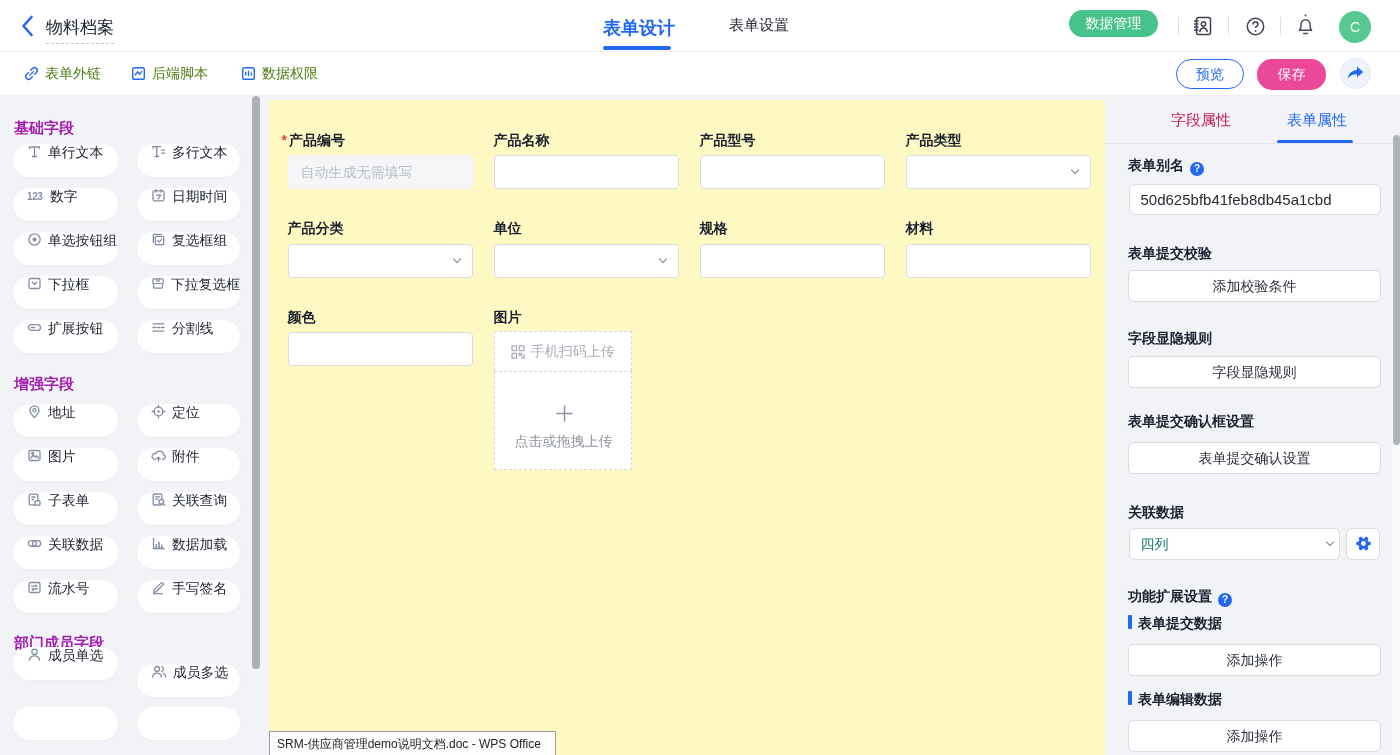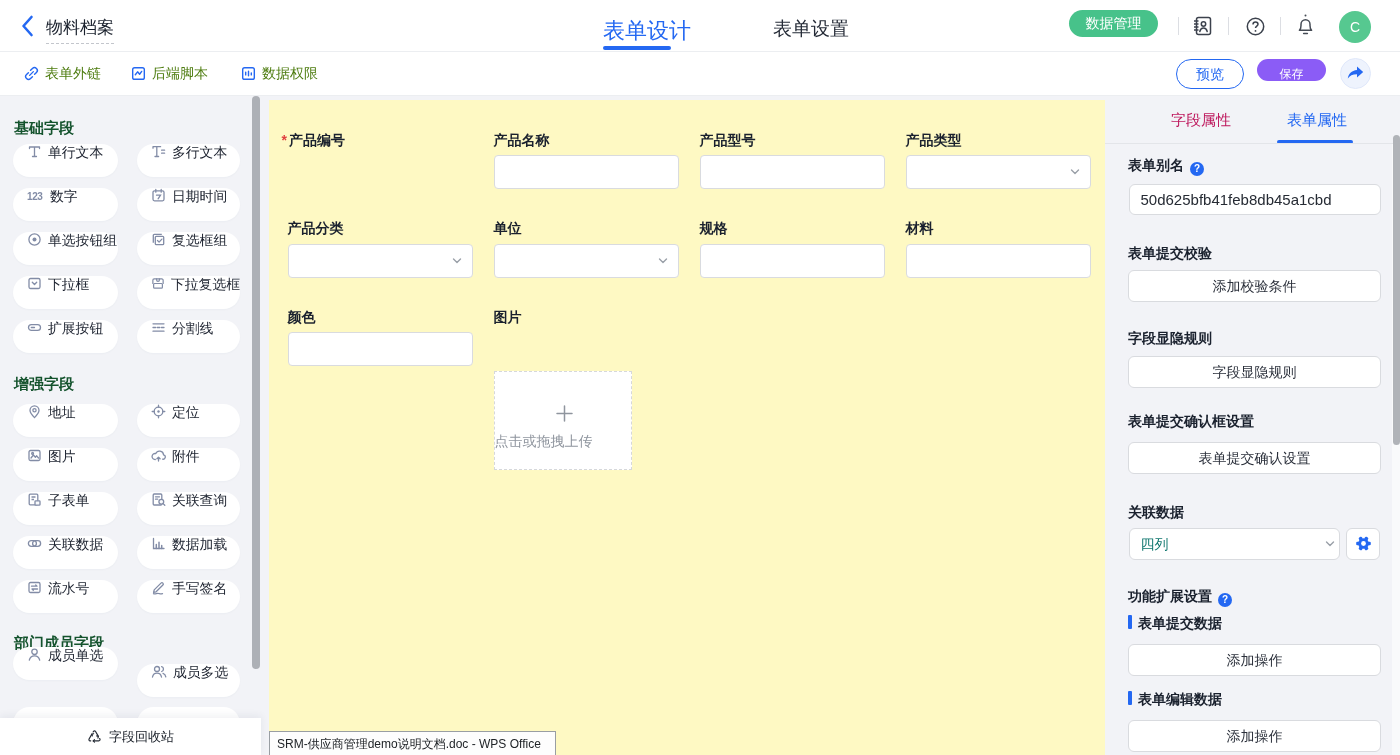--- a/index.html
+++ b/index.html
@@ -3,37 +3,37 @@
 <meta charset="utf-8">
 <style>
   * { margin:0; padding:0; box-sizing:border-box; }
   html,body { width:1400px; height:755px; overflow:hidden; }
   body { font-family:"Liberation Sans",sans-serif; background:#fff; position:relative; color:#1a212e; }
   .abs { position:absolute; }
   
   .header { position:absolute; left:0; top:0; width:1400px; height:52px; background:#fff; border-bottom:1px solid #eceef1; z-index:5; }
   .back { position:absolute; left:20px; top:14px; }
   .doctitle { position:absolute; left:46px; top:16px; font-size:17px; color:#19202c; padding-bottom:4px; border-bottom:1px dashed #c3c6cc; }
-  .tab1 { position:absolute; left:603px; top:16px; font-size:22px; color:#2468f2; }
-  .tab2 { position:absolute; left:729px; top:16px; font-size:19px; color:#252b37;margin-left:44px; }
+  .tab1 { position:absolute; left:603px; top:16px; font-size:18px; color:#2468f2;font-weight:bold; }
+  .tab2 { position:absolute; left:729px; top:16px; font-size:15px; color:#252b37; }
   .tabline { position:absolute; left:603px; top:46px; width:68px; height:4px; background:#2468f2; border-radius:2px; }
   .greenbtn { position:absolute; left:1069px; top:10px; width:89px; height:27px; background:#47c28a; border-radius:14px; color:#fff; font-size:14px; text-align:center; line-height:27px; }
   .hsep { position:absolute; top:17px; width:1px; height:18px; background:#dcdee3; }
   .avatar { position:absolute; left:1339px; top:11px; width:32px; height:32px; border-radius:50%; background:#56c890; color:#fff; font-size:14px; text-align:center; line-height:32px; }
   
   .toolbar { position:absolute; left:0; top:52px; width:1400px; height:44px; background:#fff; border-bottom:1px solid #eceef1; z-index:4; }
   .tool { position:absolute; top:0; height:43px; display:flex; align-items:center; gap:6px; color:#4d7c0f; font-size:14px; }
   .pvw { position:absolute; left:1176px; top:7px; width:68px; height:30px; border:1px solid #2468f2; border-radius:15px; color:#2468f2; font-size:14px; text-align:center; line-height:28px; background:#fff; }
-  .sav { position:absolute; left:1257px; top:7px; width:69px; height:22px; border-radius:15px; color:#fff; font-size:12px; text-align:center; line-height:30px; background:#8b5cf6; }
+  .sav { position:absolute; left:1257px; top:7px; width:69px; height:31px; border-radius:15px; color:#fff; font-size:14px; text-align:center; line-height:30px; background:#ec4899; }
   .shr { position:absolute; left:1340px; top:6px; width:31px; height:31px; border-radius:50%; background:#eef3fd; border:1px solid #e0e8fa; display:flex; align-items:center; justify-content:center; }
   
   .content { position:absolute; left:0; top:96px; width:1400px; height:659px; background:#f2f3f7; }
   
   .side { position:absolute; left:0; top:0; width:269px; height:659px; background:#f2f3f7; overflow:hidden; }
-  .shead { position:absolute; left:14px; font-size:15px; font-weight:700; color:#14532d;font-family:Liberation Mono, monospace; }
+  .shead { position:absolute; left:14px; font-size:15px; font-weight:700; color:#a21caf;font-family:Liberation Mono, monospace; }
   .pill { position:absolute; height:33px; background:#fff; border-radius:17px; display:flex; align-items:flex-start; padding-left:14px; gap:6px; font-size:13.8px; color:#1b212e; white-space:nowrap; box-shadow:0 1px 2px rgba(40,50,80,0.03); }
   .pill.c1 { left:13px; width:105px; }
   .pill.c2 { left:137px; width:103px; }
   .sbar { position:absolute; left:252px; top:0px; width:8px; height:573px; background:#adb0b6; border-radius:4px; }
   .sfoot { position:absolute; left:0; top:622px; width:261px; height:37px; background:#fff; box-shadow:0 -2px 8px rgba(30,40,70,0.07); display:flex; align-items:center; justify-content:center; gap:7px; font-size:13px; color:#20262f; }
   
   .canvas { position:absolute; left:269px; top:4px; width:836px; height:655px; background:#fef9c3; }
   .flabel { position:absolute; font-size:14px; font-weight:700; color:#1a212e; }
   .req { color:#e0403f; margin-right:2px; }
   .finput { position:absolute; width:185px; height:34px; border:1px solid #d9dbdf; border-radius:4px; background:#fff; }
@@ -121,20 +121,21 @@
 </div>
 
 <div class="content">
 
   <div class="canvas" id="canvas">
 
     <div class="flabel" style="left:12.5px;top:31.5px"><span class="req">*</span>产品编号</div>
     <div class="flabel" style="left:224.6px;top:31.5px">产品名称</div>
     <div class="flabel" style="left:430.6px;top:31.5px">产品型号</div>
     <div class="flabel" style="left:636.6px;top:31.5px">产品类型</div>
+    <div class="finput dis" style="left:18.5px;top:55px">自动生成无需填写</div>
     <div class="finput" style="left:224.6px;top:55px"></div>
     <div class="finput" style="left:430.6px;top:55px"></div>
     <div class="finput" style="left:636.6px;top:55px"></div>
     <svg class="chev" style="left:799.9px;top:66px" viewBox="0 0 12 12">
         <path d="M2.5 4 6 7.5 9.5 4" fill="none" stroke="#9aa0a8" stroke-width="1.4" stroke-linecap="round" stroke-linejoin="round"></path>
       </svg>
 
     <div class="flabel" style="left:18.5px;top:120px">产品分类</div>
     <div class="flabel" style="left:224.6px;top:120px">单位</div>
     <div class="flabel" style="left:430.6px;top:120px">规格</div>
@@ -146,25 +147,34 @@
     <svg class="chev" style="left:181.8px;top:155px" viewBox="0 0 12 12">
         <path d="M2.5 4 6 7.5 9.5 4" fill="none" stroke="#9aa0a8" stroke-width="1.4" stroke-linecap="round" stroke-linejoin="round"></path>
       </svg>
     <svg class="chev" style="left:387.9px;top:155px" viewBox="0 0 12 12">
         <path d="M2.5 4 6 7.5 9.5 4" fill="none" stroke="#9aa0a8" stroke-width="1.4" stroke-linecap="round" stroke-linejoin="round"></path>
       </svg>
 
     <div class="flabel" style="left:18.5px;top:208.5px">颜色</div>
     <div class="flabel" style="left:224.6px;top:208.5px">图片</div>
     <div class="finput" style="left:18.5px;top:231.5px"></div>
+    <div class="upbox" style="left:224.6px;top:231px;width:138.5px;height:40px;border-bottom:none;display:flex;align-items:center;justify-content:center;gap:6px;color:#a9aeb6;font-size:14px">
+      <svg width="14" height="14" viewBox="0 0 14 14" fill="none" stroke="#a9aeb6" stroke-width="1.3">
+          <rect x="1" y="1" width="4.6" height="4.6"></rect>
+          <rect x="8.4" y="1" width="4.6" height="4.6"></rect>
+          <rect x="1" y="8.4" width="4.6" height="4.6"></rect>
+          <path d="M8.4 8.4h2.2v2.2h-2.2zM13 9.5v3.5h-2.5"></path>
+        </svg>
+      手机扫码上传
+    </div>
     <div class="upbox" style="left:224.6px;top:270.5px;width:138.5px;height:99.5px">
       <svg style="position:absolute;left:60px;top:32px" width="19" height="19" viewBox="0 0 19 19">
           <path d="M9.5 2v15M2 9.5h15" stroke="#8f959e" stroke-width="1.5" stroke-linecap="round"></path>
         </svg>
-      <div style="position:absolute;left:0;width:138px;top:61px;color:#8f959e;font-size:14px">点击或拖拽上传</div>
+      <div style="position:absolute;left:0;width:138px;top:61px;text-align:center;color:#8f959e;font-size:14px">点击或拖拽上传</div>
     </div>
   </div>
 
   <div class="side" id="side">
     <div class="shead" style="top:22.5px">基础字段</div>
     <div class="pill c1" style="top:47.5px"><svg width="15" height="15" viewBox="0 0 15 15" fill="none" stroke="#828ca6" stroke-width="1.3" stroke-linecap="round">
           <path d="M2.5 3h10M2.5 3v1.6M12.5 3v1.6M7.5 3v9.5M5.5 12.5h4"></path>
         </svg>单行文本</div>
     <div class="pill c2" style="top:47.5px"><svg width="15" height="15" viewBox="0 0 15 15" fill="none" stroke="#828ca6" stroke-width="1.3" stroke-linecap="round">
           <path d="M2 2.7h7.6M2 2.7v1.5M5.8 2.7v9.8M4 12.5h3.6M10.6 6.2h3M10.6 9.2h3"></path>
@@ -256,31 +266,20 @@
         </svg>成员单选</div>
     <div class="pill c2" style="top:567.5px"><svg width="16" height="15" viewBox="0 0 16 15" fill="none" stroke="#828ca6" stroke-width="1.3" stroke-linecap="round">
           <circle cx="6" cy="5" r="2.5"></circle>
           <path d="M1.5 13c.5-2.6 2.2-3.9 4.5-3.9s4 1.3 4.5 3.9"></path>
           <path d="M10.6 2.7a2.5 2.5 0 0 1 .1 4.8M12 9.3c1.6.5 2.5 1.7 2.8 3.6"></path>
         </svg>成员多选</div>
     <div class="pill c1" style="top:611px"></div>
     <div class="pill c2" style="top:611px"></div>
 
     <div class="sbar"></div>
-    <div class="sfoot">
-      <svg width="15" height="15" viewBox="0 0 24 24" fill="none" stroke="#262c36" stroke-width="1.9" stroke-linecap="round" stroke-linejoin="round">
-          <path d="M12 17l-2 2l2 2"></path>
-          <path d="M10 19h9a2 2 0 0 0 1.75 -2.75l-.55 -1"></path>
-          <path d="M8.536 11l-.732 -2.732l2.732 -.732"></path>
-          <path d="M7.804 8.268l-4.5 7.794a2 2 0 0 0 1.506 2.89l1.141 .024"></path>
-          <path d="M15.464 11l2.732 .732l-.732 2.732"></path>
-          <path d="M18.196 11.732l-4.5 -7.794a2 2 0 0 0 -3.256 -.14l-.591 .976"></path>
-        </svg>
-      字段回收站
-    </div>
   </div>
 
   <div class="panel">
     <div class="ptab" style="left:66px;color:#be185d">字段属性</div>
     <div class="ptab" style="left:182px;color:#2468f2">表单属性</div>
     <div class="ptabline"></div>
     <div class="pdiv"></div>
     <div id="pbody">
       <div class="plabel" style="top:61px">表单别名<span class="qmark">?</span></div>
       <div style="position:absolute;left:23.5px;top:87.5px;width:252px;height:31px;background:#fff;border:1px solid #d9dbdf;border-radius:6px;font-size:15px;color:#262b34;line-height:29px;padding-left:11px">50d625bfb41feb8db45a1cbd</div>

